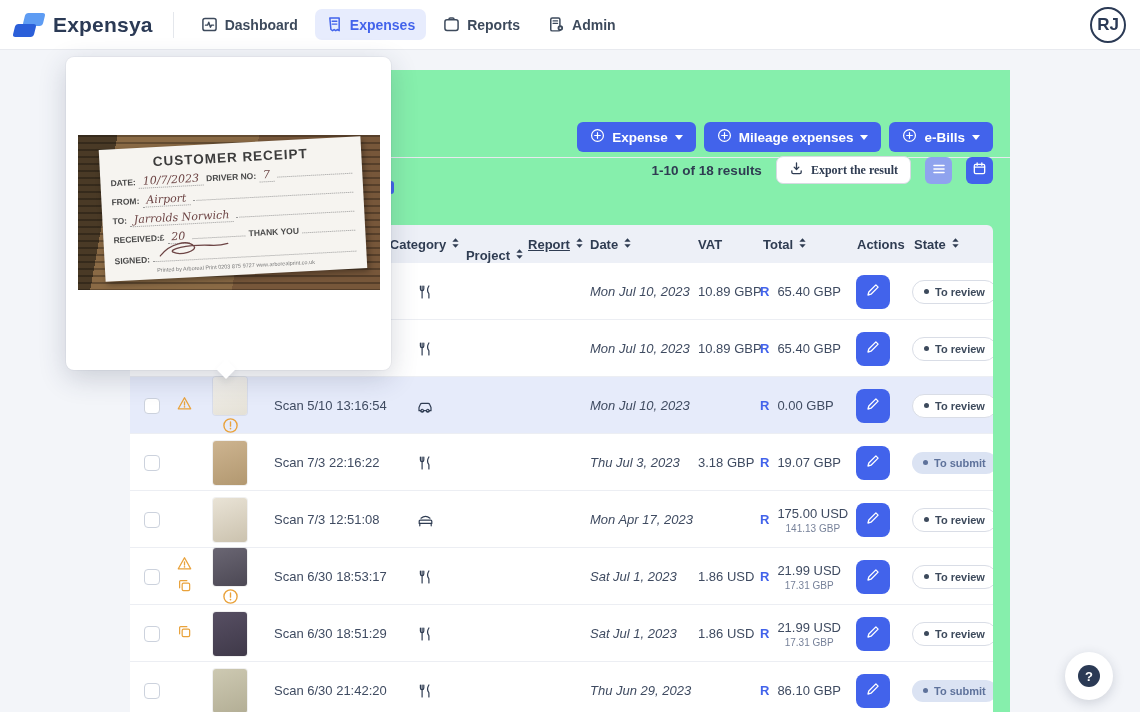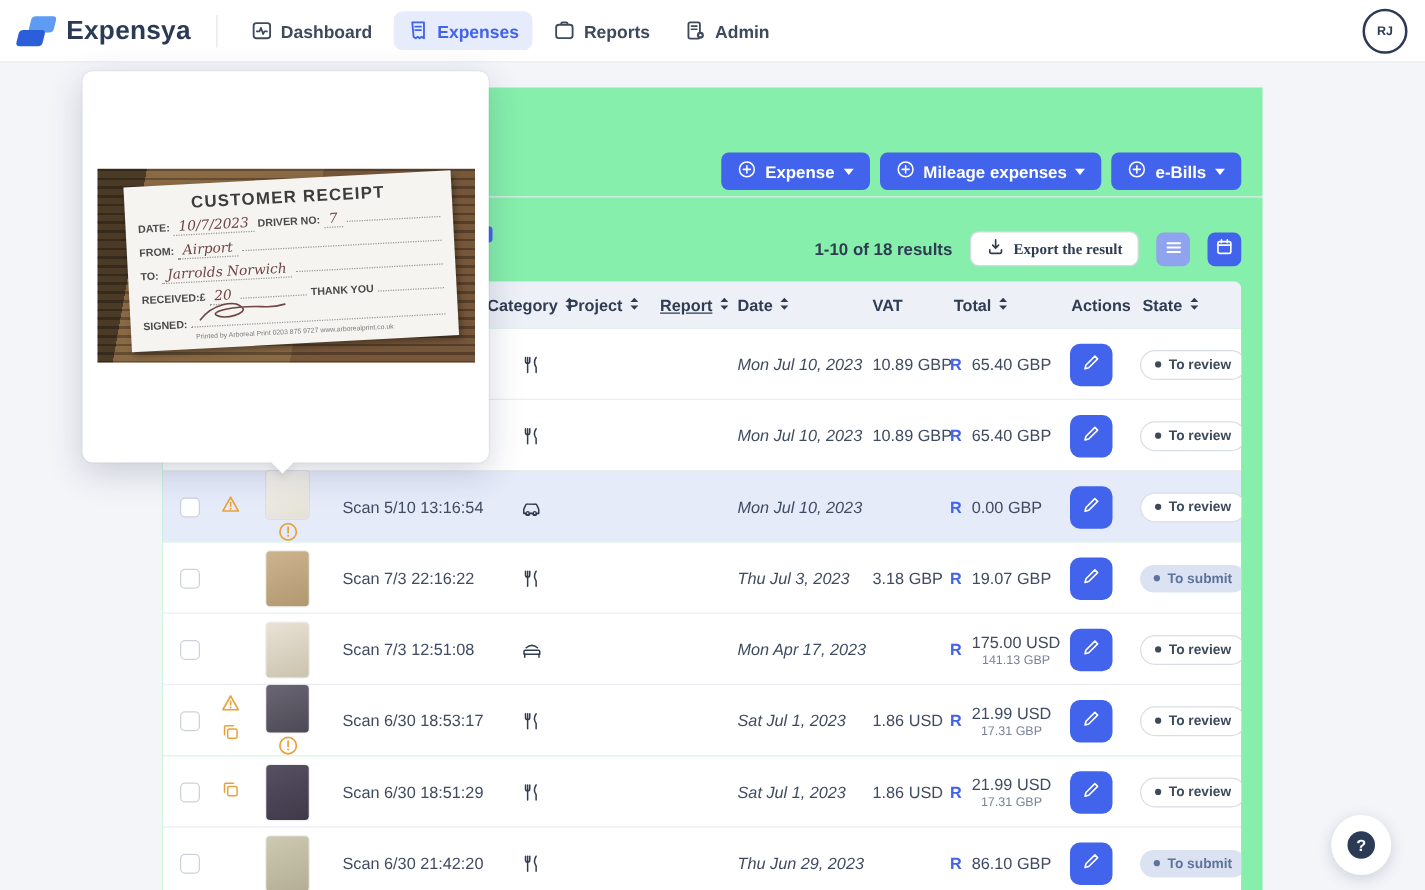--- a/index.html
+++ b/index.html
@@ -15,57 +15,57 @@
   .logo-back { position:absolute; right:0; top:1px; width:20px; height:13px; background:#5e9cf3; border-radius:3px; transform:skewX(-14deg); }
   .logo-front { position:absolute; left:0; bottom:1px; width:21px; height:13px; background:#2b5fd9; border-radius:3px; transform:skewX(-14deg); }
   .brand-name { font-size:21px; font-weight:bold; color:#2b3a55; letter-spacing:.2px; }
   .nav-sep { width:1px; height:26px; background:#e4e7ec; margin-right:16px; }
   .nav-items { display:flex; align-items:center; gap:6px; }
   .nav-item { display:flex; align-items:center; gap:7px; padding:7px 11px; border-radius:7px;
               font-size:14px; color:#3d4a5c; font-weight:bold; cursor:pointer; }
   .nav-item.active { background:#e7ecfd; color:#4263eb; }
   .nav-item svg { display:block; }
   .avatar { position:absolute; right:14px; top:7px; width:36px; height:36px; border-radius:50%;
-            border:2px solid #2b3a55; color:#2b3a55; font-size:10px; font-weight:bold;
+            border:2px solid #2b3a55; color:#2b3a55; font-size:17px; font-weight:bold;
             display:flex; align-items:center; justify-content:center; background:#fff; }
 
   
   .content { position:absolute; left:130px; top:70px; width:880px; height:642px; background:#86efac; }
 
   .add-buttons { position:absolute; top:52px; left:0; right:17px; height:30px;
                  display:flex; justify-content:flex-end; gap:8px; }
   .btn-primary { display:flex; align-items:center; gap:7px; background:#4263eb; color:#fff;
                  border:none; border-radius:6px; height:30px; padding:0 13px;
                  font-size:13.5px; font-weight:bold; font-family:inherit; cursor:pointer; }
   .caret { width:0; height:0; border-left:4px solid transparent; border-right:4px solid transparent; border-top:5px solid #fff; }
   .divider { position:absolute; top:87px; left:0; right:0; border-top:1px solid #e7e9ef; }
 
   
-  .results-bar { position:absolute; top:114px; right:17px; height:30px; display:flex; align-items:center; gap:14px; }
+  .results-bar { position:absolute; top:85px; right:17px; height:30px; display:flex; align-items:center; gap:14px; }
   .count-text { font-size:13.5px; color:#2f3c52; font-weight:bold; }
   .export-btn { display:flex; align-items:center; gap:7px; background:#fff; border:1px solid #d6dae2;
                 border-radius:7px; height:28px; padding:0 12px; font-size:12px; color:#2f3c52;
                 font-family:Liberation Serif, serif; font-weight:bold; cursor:pointer; }
   .view-toggle { width:27px; height:27px; border:none; border-radius:6px; display:flex;
                  align-items:center; justify-content:center; cursor:pointer; }
   .view-toggle.list { background:#8fa3ee; }
   .view-toggle.cal  { background:#4263eb; }
   .partial-frag { position:absolute; top:110px; left:239px; display:flex; align-items:center; gap:4px;
                   font-size:13.5px; color:#2f3c52; font-weight:bold; }
   .mini-blue { width:13px; height:13px; background:#4263eb; border-radius:3px; position:relative; }
   .mini-blue::after { content:""; position:absolute; left:4px; top:4px; width:5px; height:5px; background:#fff; border-radius:1px; }
 
   
   .table-wrap { position:absolute; left:0; top:155px; width:863px; height:487px; overflow:hidden; }
   .thead { position:absolute; left:0; top:0; width:863px; height:38px; background:#edf0f7;
            border-radius:6px 6px 0 0; }
   .th { position:absolute; top:0; height:38px; display:flex; align-items:center; gap:5px;
         font-size:13px; font-weight:bold; color:#2f3c52; }
   .h-category { left:258px; width:74px; justify-content:center; }
-  .h-project  { left:320px; width:66px; justify-content:center; }
+  .h-project  { left:332px; width:66px; justify-content:center;align-items:flex-end; }
   .h-report   { left:396px; width:60px; justify-content:center;text-decoration:underline; }
   .h-date     { left:460px; }
   .h-vat      { left:568px; }
   .h-total    { left:633px; }
   .h-actions  { left:727px; }
   .h-state    { left:784px; }
 
   .trow { position:absolute; left:0; width:863px; height:57px; background:#fff; border-bottom:1px solid #eceef3; }
   .trow.hl { background:#e6ebfa; }
   .cell { position:absolute; top:0; height:57px; display:flex; align-items:center; }

